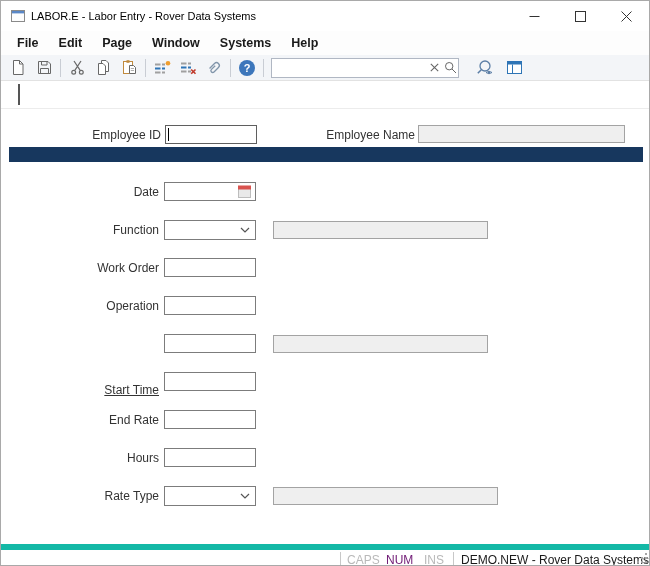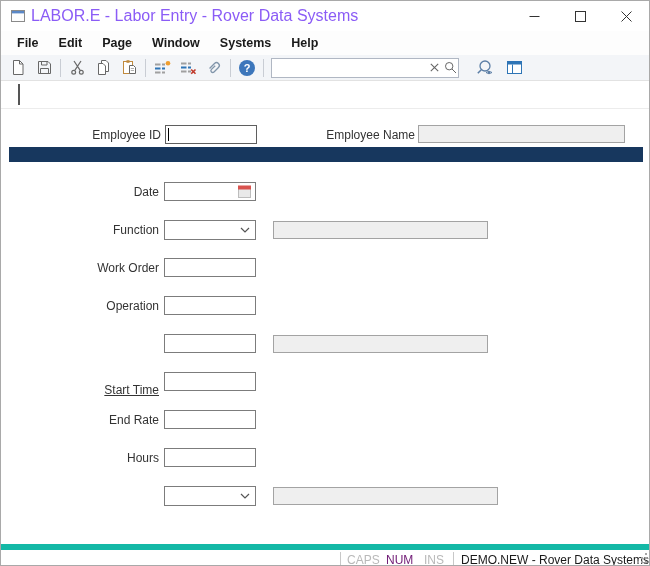--- a/index.html
+++ b/index.html
@@ -7,21 +7,21 @@
   body { font-family:"Liberation Sans", sans-serif; }
 
   .window {
     position:relative; width:650px; height:566px;
     background:#fff; border:1px solid #a9a9a9; overflow:hidden;
   }
 
   
   .titlebar { position:absolute; left:0; top:0; width:100%; height:30px; background:#fff; }
   .win-icon { position:absolute; left:10px; top:9px; width:14px; height:12px; }
-  .title-text { position:absolute; left:30px; top:0; line-height:30px; font-size:16px; color:#8b5cf6; white-space:nowrap; }
+  .title-text { position:absolute; left:30px; top:0; line-height:30px; font-size:11px; color:#000000; white-space:nowrap; }
   .caption-buttons { position:absolute; right:0; top:0; height:30px; display:flex; }
   .cap-btn { width:46px; height:30px; display:flex; align-items:center; justify-content:center; }
 
   
   .menubar { position:absolute; left:0; top:30px; width:100%; height:24px; background:#fdfdfd; display:flex; align-items:center; padding-left:6px; }
   .menu-item { font-size:12.5px; color:#1a1a1a; padding:0 10px; line-height:24px;font-weight:bold; }
 
   
   .toolbar { position:absolute; left:0; top:54px; width:100%; height:26px; background:#f3f5f8; border-bottom:1px solid #e2e2e2; display:flex; align-items:center; padding-left:4px; }
   .tool-btn { width:26px; height:22px; display:flex; align-items:center; justify-content:center; background:transparent; border:none; }
@@ -279,20 +279,21 @@
 
     <span class="field-label" style="left:18px; top:302px; width:140px;text-decoration:underline;">Start Time</span>
     <input class="text-input" style="left: 163px; top: 291px;" value="">
 
     <span class="field-label" style="left:18px; top:332px; width:140px;">End Rate</span>
     <input class="text-input" style="left: 163px; top: 329px;" value="">
 
     <span class="field-label" style="left:18px; top:370px; width:140px;">Hours</span>
     <input class="text-input" style="left: 163px; top: 367px;" value="">
 
+    <span class="field-label" style="left:18px; top:408px; width:140px;">Rate Type</span>
     <div class="dropdown" style="left:163px; top:405px;">
       <span class="dd-value"></span>
       <span class="icon">
           <svg width="10" height="6" viewBox="0 0 10 6">
             <path d="M1 1 L5 5 L9 1" fill="none" stroke="#555" stroke-width="1.2"></path>
           </svg>
         </span>
     </div>
     <div class="readonly-field" style="left:272px; top:406px; width:225px;"></div>
   </div>

